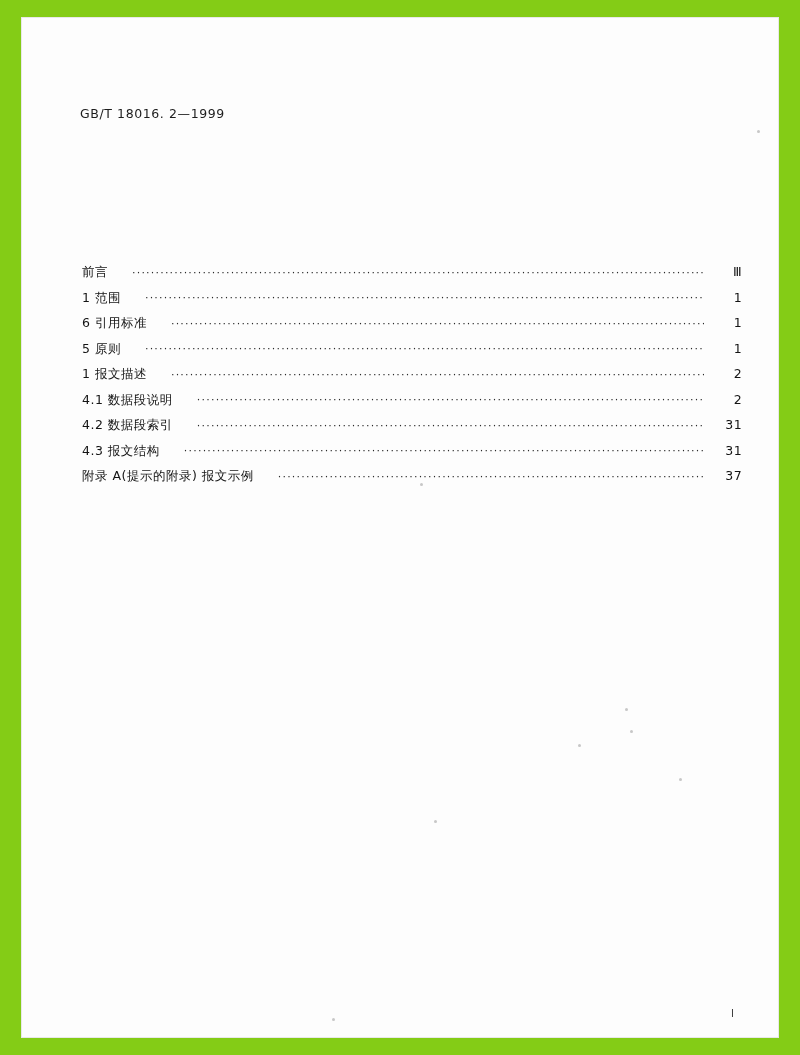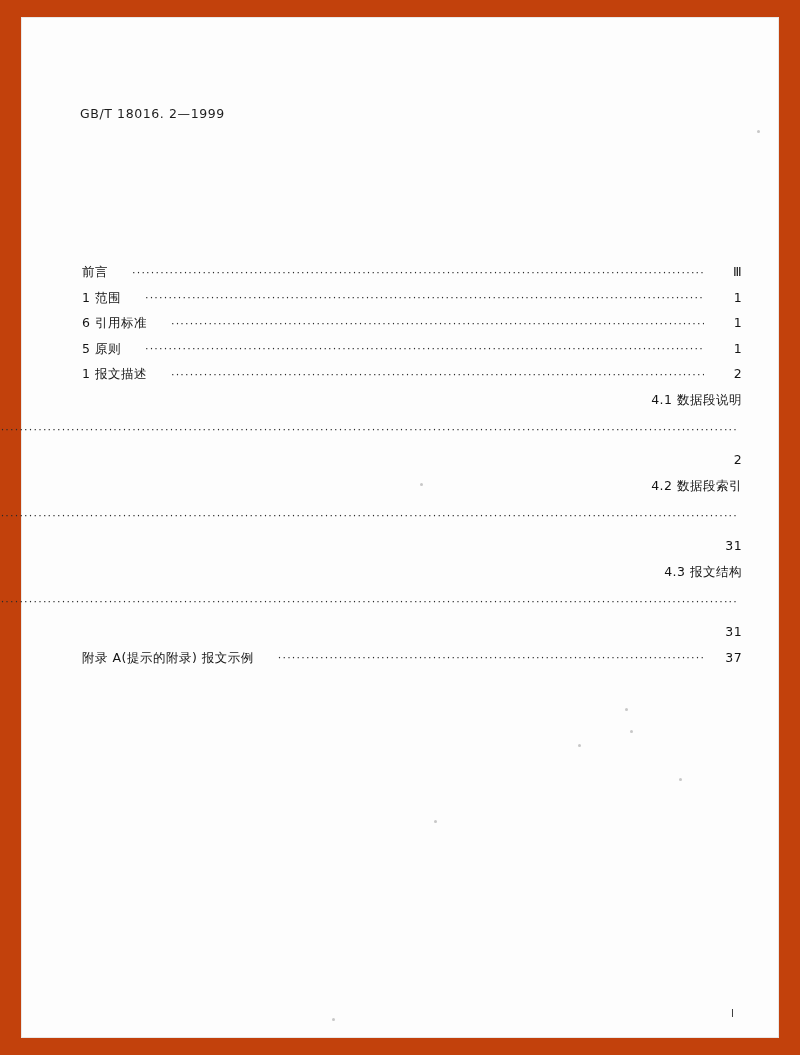--- a/index.html
+++ b/index.html
@@ -7,21 +7,21 @@
     padding: 0;
     background: #ffffff;
   }
   body {
     font-family: "DejaVu Sans", "Liberation Sans", sans-serif;
   }
   .page {
     position: relative;
     width: 800px;
     height: 1055px;
-    background: #c2410c;
+    background: #84cc16;
     overflow: hidden;
   }
   .page-inner {
     position: absolute;
     left: 22px;
     top: 18px;
     width: 756px;
     height: 1019px;
     background: #fdfdfd;
     box-shadow: 0 0 0 1px #e8e8e8;
@@ -105,21 +105,21 @@
     color: #2a2a2a;
     height: 10px;
   }
   .toc-page {
     flex: 0 0 auto;
     text-align: right;
     min-width: 16px;
     letter-spacing: .4px;
   }
   .indent-1 { padding-left: 0px; }
-  .indent-2 { padding-left: 0px; flex-direction: column; }
+  .indent-2 { padding-left: 0px; }
 
   .footer-page {
     position: absolute;
     right: 44px;
     bottom: 18px;
     font-size: 10px;
     color: #3a3a3a;
   }
 </style>
 </head>

